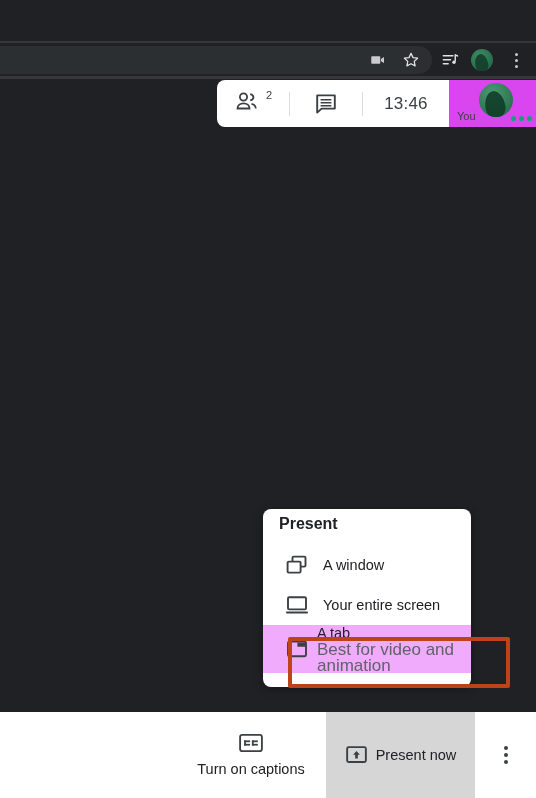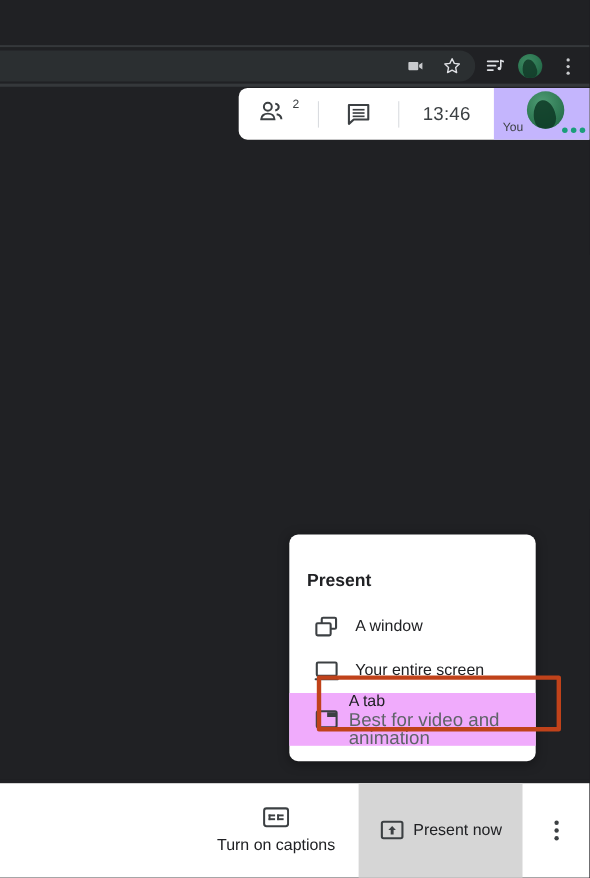--- a/index.html
+++ b/index.html
@@ -151,21 +151,21 @@
     width: 86px;
     text-align: center;
     font-size: 17px;
     color: #3c4043;
     letter-spacing: .2px;
   }
   #self-tile {
     position: relative;
     flex: 1;
     height: 47px;
-    background: #c4b5fd;
+    background: #d946ef;
     display: flex;
     align-items: center;
   }
   #self-label {
     position: absolute;
     left: 8px; bottom: 5px;
     font-size: 11px;
     color: #3c4043;
   }
   #self-avatar {
@@ -195,26 +195,26 @@
   #self-speaking-dots i {
     display: block;
     width: 5px; height: 5px;
     border-radius: 50%;
     background: #1a9e7a;
   }
 
   
   #present-popup {
     position: absolute;
-    left: 263px; top: 486px;
-    width: 224px;
+    left: 263px; top: 509px;
+    width: 208px;
     background: #ffffff;
     border-radius: 8px;
     box-shadow: 0 2px 10px rgba(0,0,0,.35);
-    padding: 28px 0 14px 0;
+    padding: 0 0 14px 0;
     box-sizing: border-box;
   }
   #present-popup-title {
     font-size: 16px;
     color: #202124;
     font-weight: bold;
     padding: 6px 0 12px 16px;
   }
   .present-option {
     display: flex;

